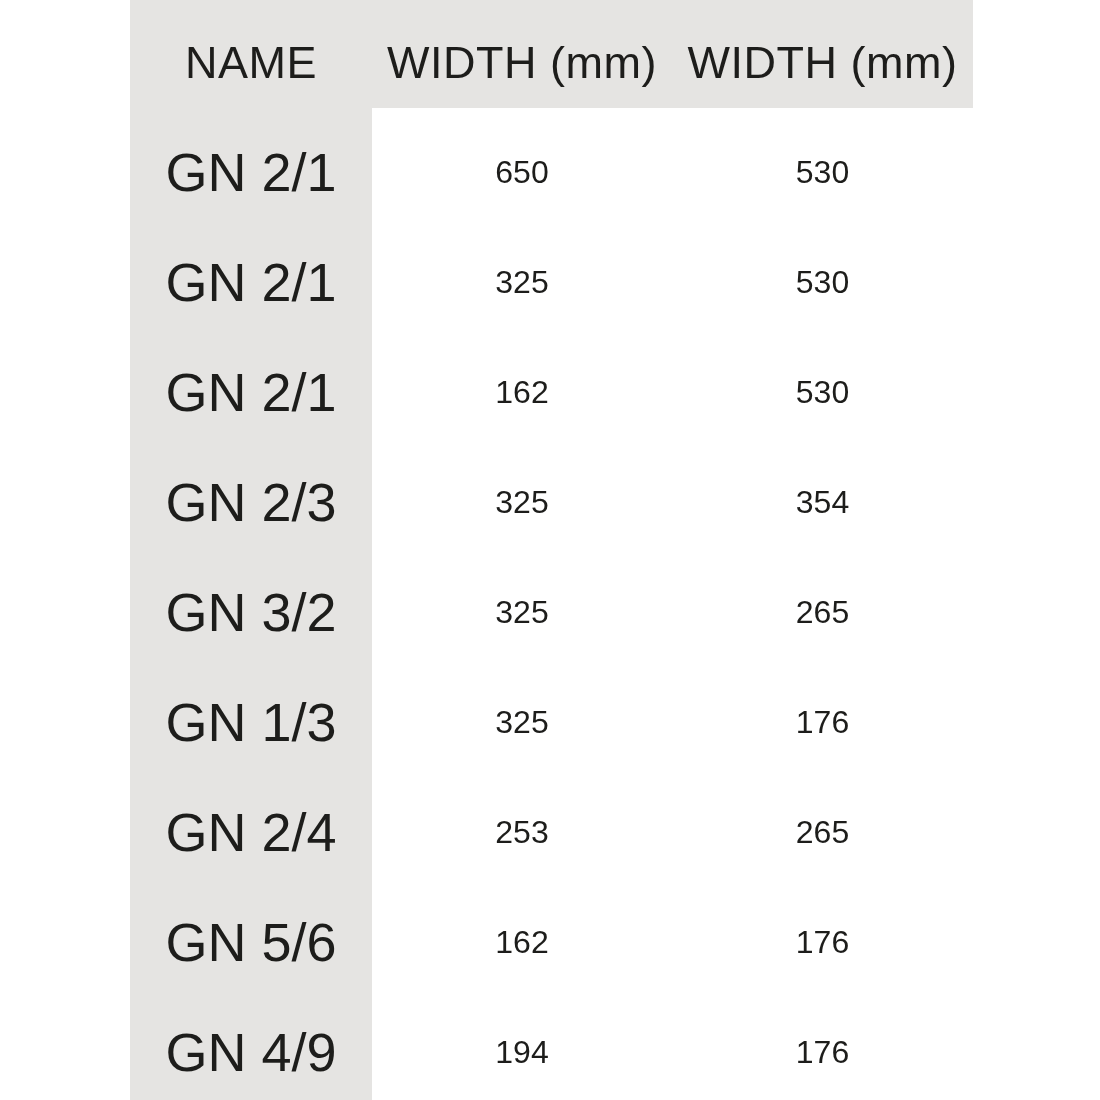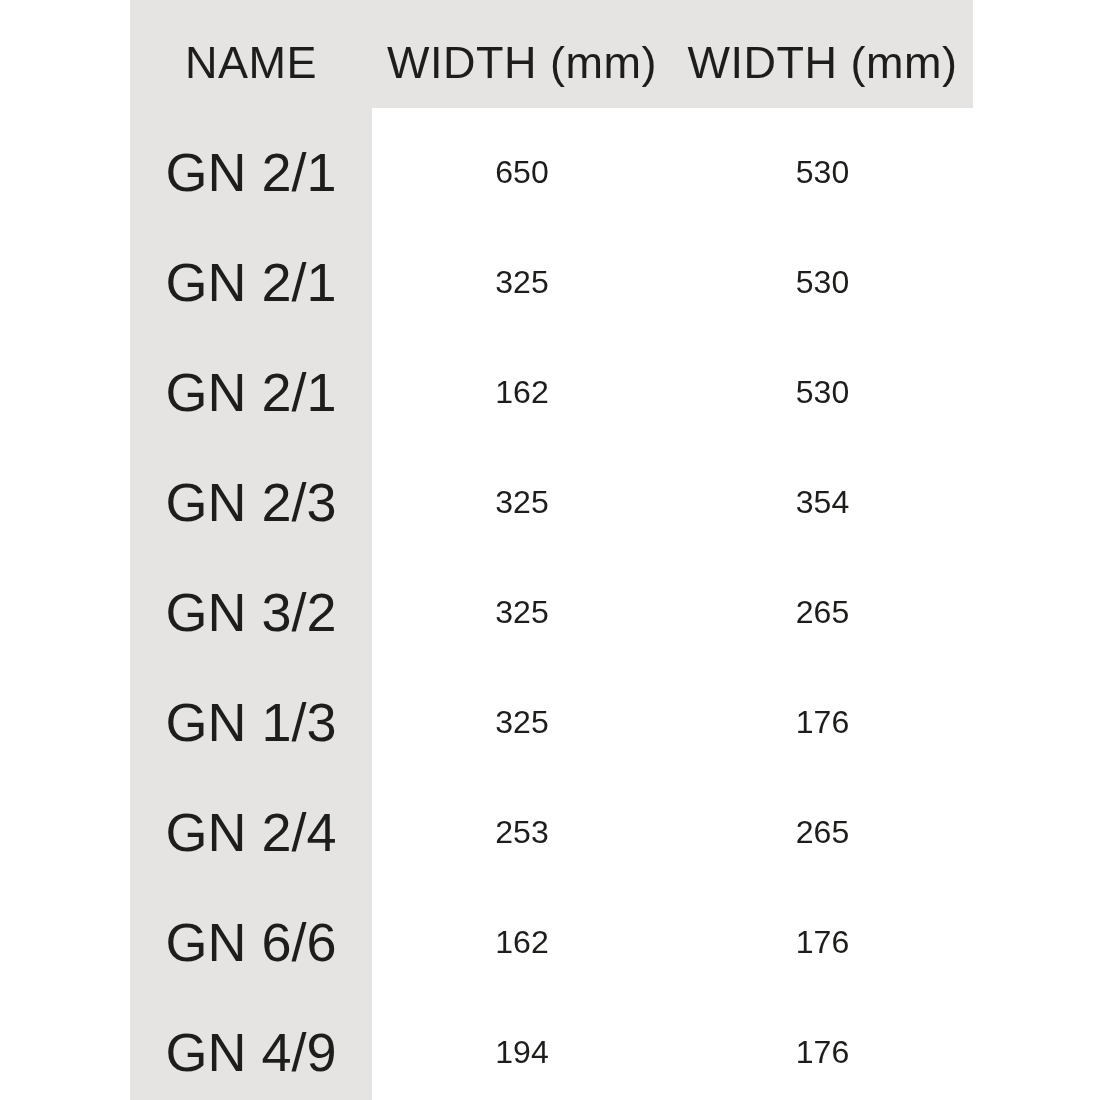--- a/index.html
+++ b/index.html
@@ -115,21 +115,21 @@
     <div class="cell value">176</div>
   </div>
 
   <div class="row">
     <div class="cell name">GN 2/4</div>
     <div class="cell value">253</div>
     <div class="cell value">265</div>
   </div>
 
   <div class="row">
-    <div class="cell name">GN 6/6</div>
+    <div class="cell name">GN 5/6</div>
     <div class="cell value">162</div>
     <div class="cell value">176</div>
   </div>
 
   <div class="row">
     <div class="cell name">GN 4/9</div>
     <div class="cell value">194</div>
     <div class="cell value">176</div>
   </div>
 </div>

